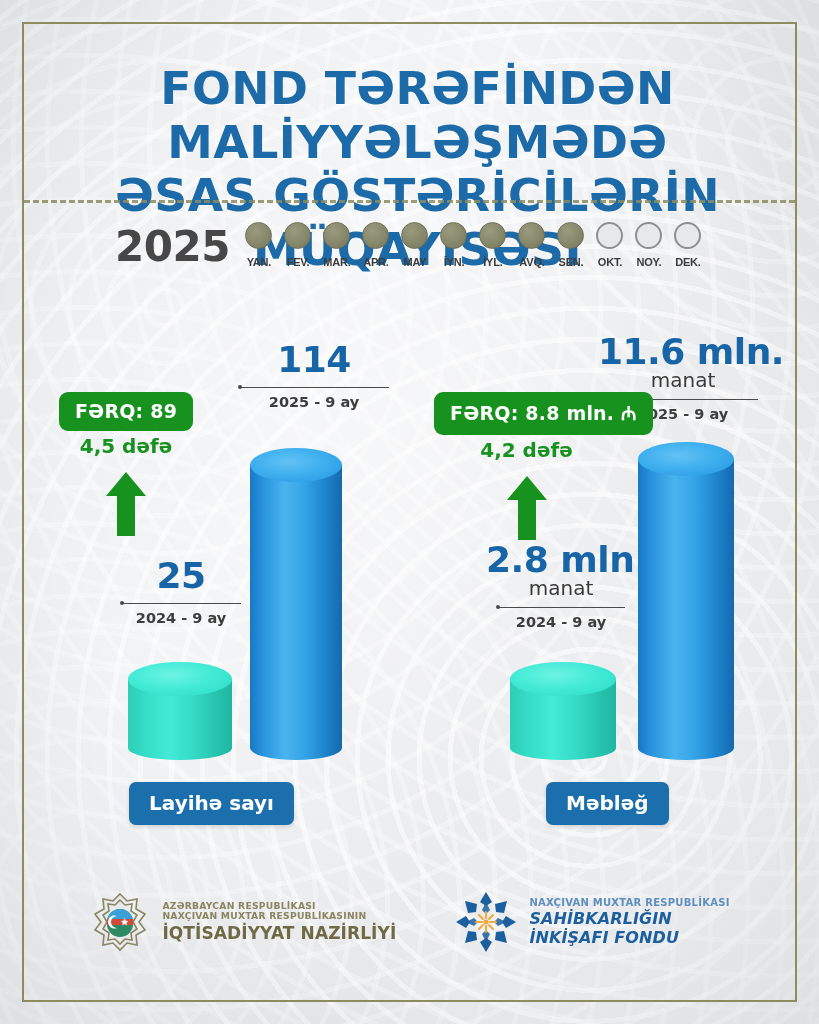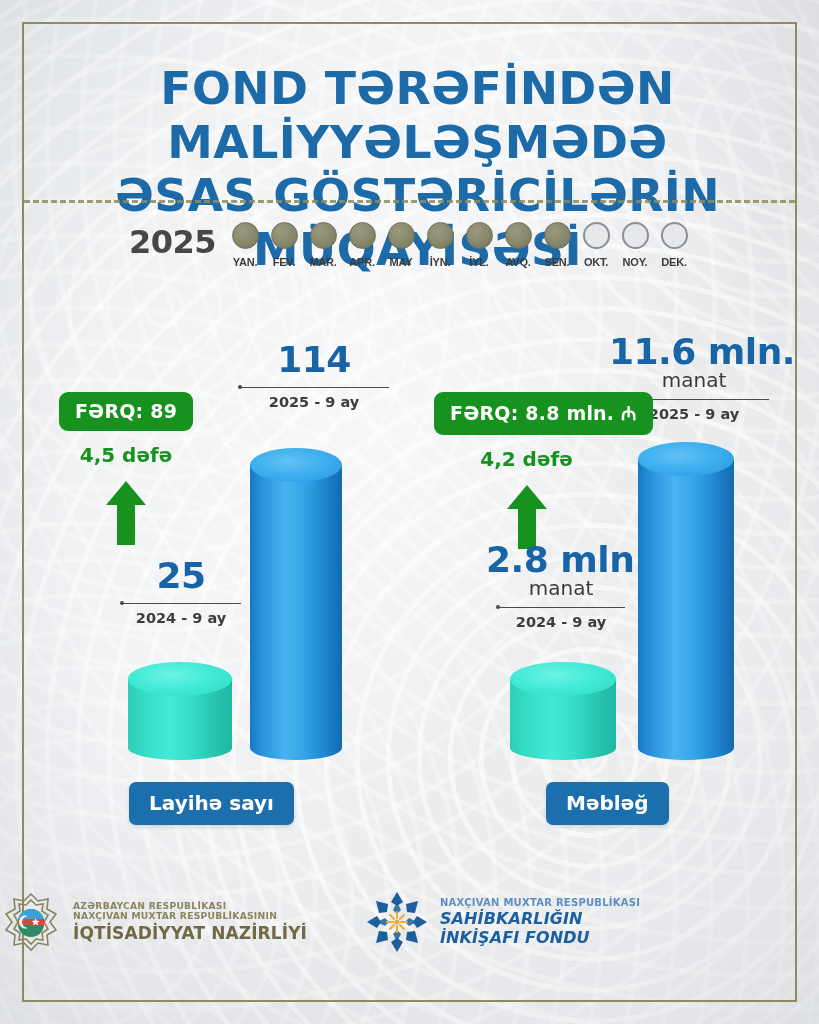--- a/index.html
+++ b/index.html
@@ -80,21 +80,21 @@
     position: absolute;
     top: 222px; left: 0; right: 0;
     display: flex;
     justify-content: center;
     align-items: flex-start;
     gap: 7px;
   }
   .year-label {
     font-family: "DejaVu Sans", sans-serif;
     font-weight: 700;
-    font-size: 32px;
+    font-size: 42px;
     color: #474747;
     line-height: 1;
     padding-top: 4px;
     margin-right: 6px;
     letter-spacing: -0.5px;
   }
   .month {
     width: 32px;
     display: flex;
     flex-direction: column;
@@ -245,21 +245,21 @@
     color: #ffffff;
     font-family: "DejaVu Sans", sans-serif;
     font-weight: 700;
     font-size: 19px;
     padding: 8px 16px 9px;
     border-radius: 9px;
     white-space: nowrap;
     letter-spacing: .2px;
   }
   .diff-times {
-    margin-top: 12px;
+    margin-top: 3px;
     font-family: "DejaVu Sans", sans-serif;
     font-weight: 700;
     font-size: 20px;
     color: #17921f;
     white-space: nowrap;
   }
   .diff-arrow { margin-top: 12px; display: flex; justify-content: center; }
 
   
   .cat-pill {
@@ -274,20 +274,21 @@
     white-space: nowrap;
     box-shadow: 0 2px 4px rgba(0,0,0,.12);
   }
 
   
   .footer {
     position: absolute;
     left: 0; right: 0;
     top: 890px;
     display: flex;
+    justify-content: center;
     align-items: center;
     gap: 58px;
   }
   .logo { display: flex; align-items: center; gap: 11px; }
   .logo-text { display: flex; flex-direction: column; line-height: 1.18; }
   .logo-sub {
     font-family: "DejaVu Sans", sans-serif;
     font-size: 9.2px;
     font-weight: 700;
     letter-spacing: .25px;
@@ -416,21 +417,21 @@
             <div class="bottomcap"></div>
             <div class="topcap"></div>
           </div>
         </div>
 
         <div class="cat-pill" style="left:91px; top:452px;">Layihə sayı</div>
       </div>
 
       <div class="group right">
 
-        <div class="callout" style="left:191px; top:4px; width:170px;">
+        <div class="callout" style="left:180px; top:4px; width:170px;">
           <div class="value">11.6 mln.</div>
           <div class="unit">manat</div>
           <div class="rule" style="width: 150px; --w: 146px;"></div>
           <div class="period">2025 - 9 ay</div>
         </div>
 
         <div class="diff" style="left:16px; top:62px; width:185px;">
           <div class="diff-badge">FƏRQ: 8.8 mln. ₼</div>
           <div class="diff-times">4,2 dəfə</div>
           <div class="diff-arrow">

